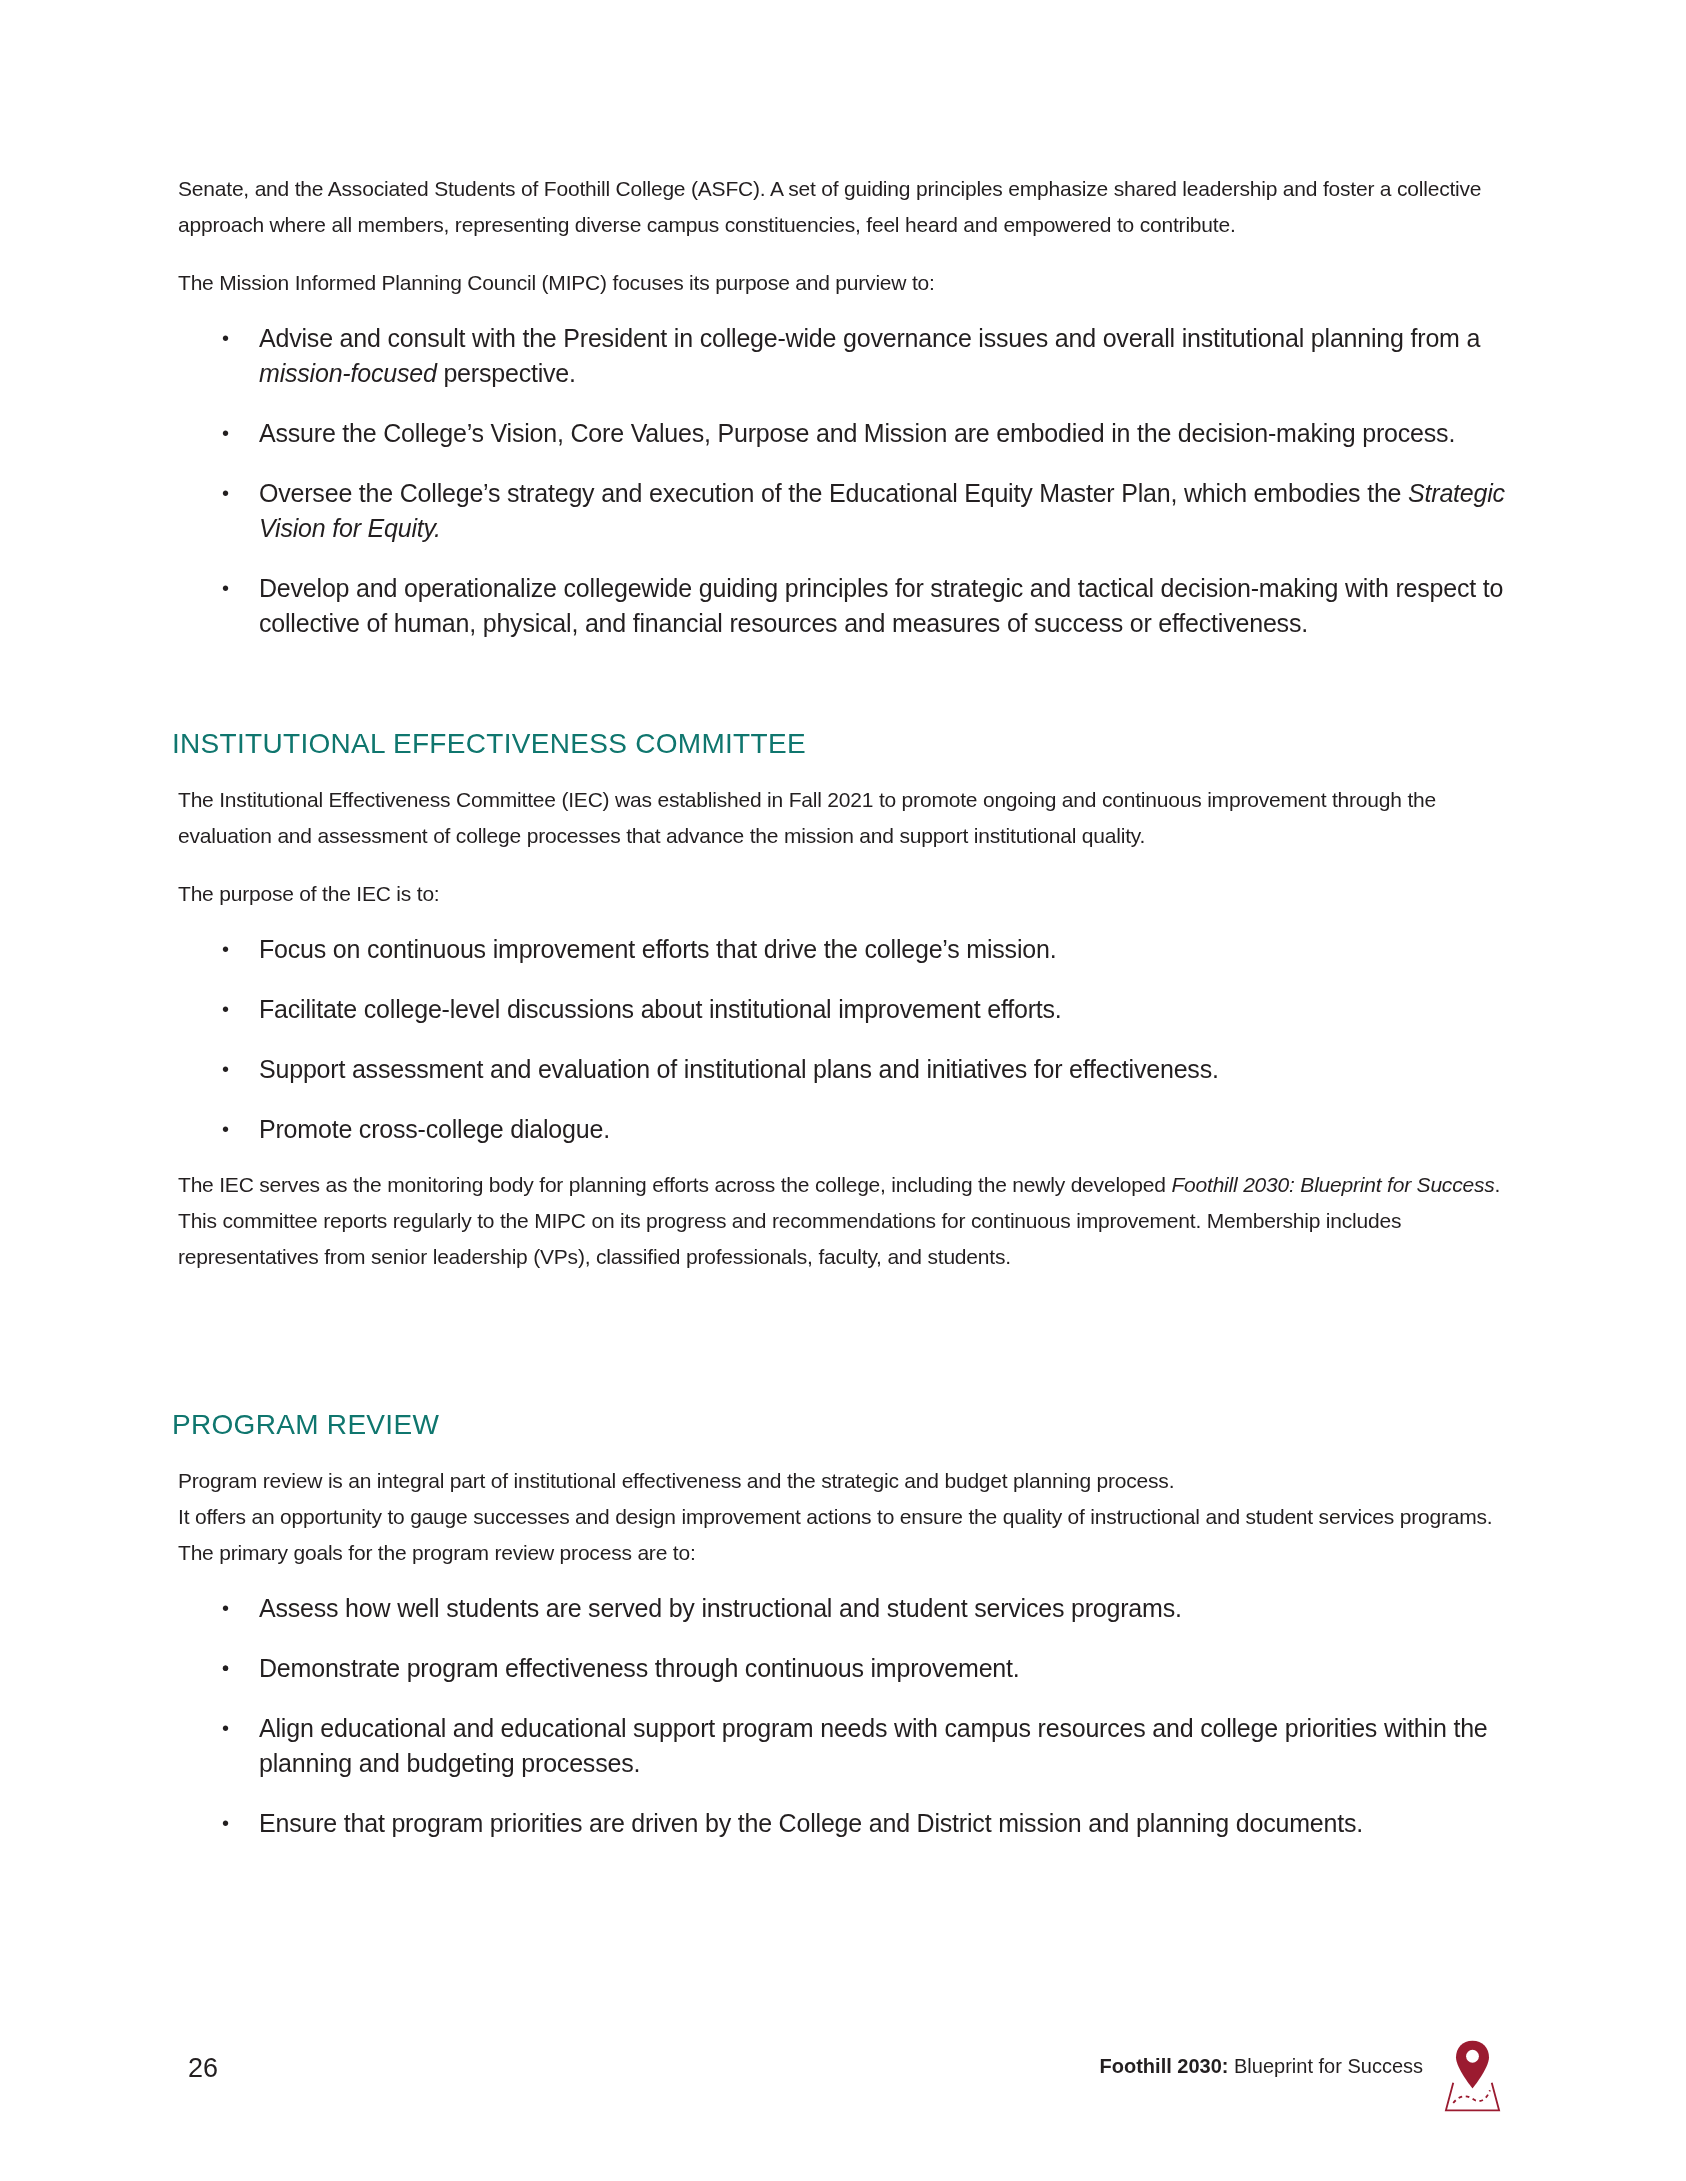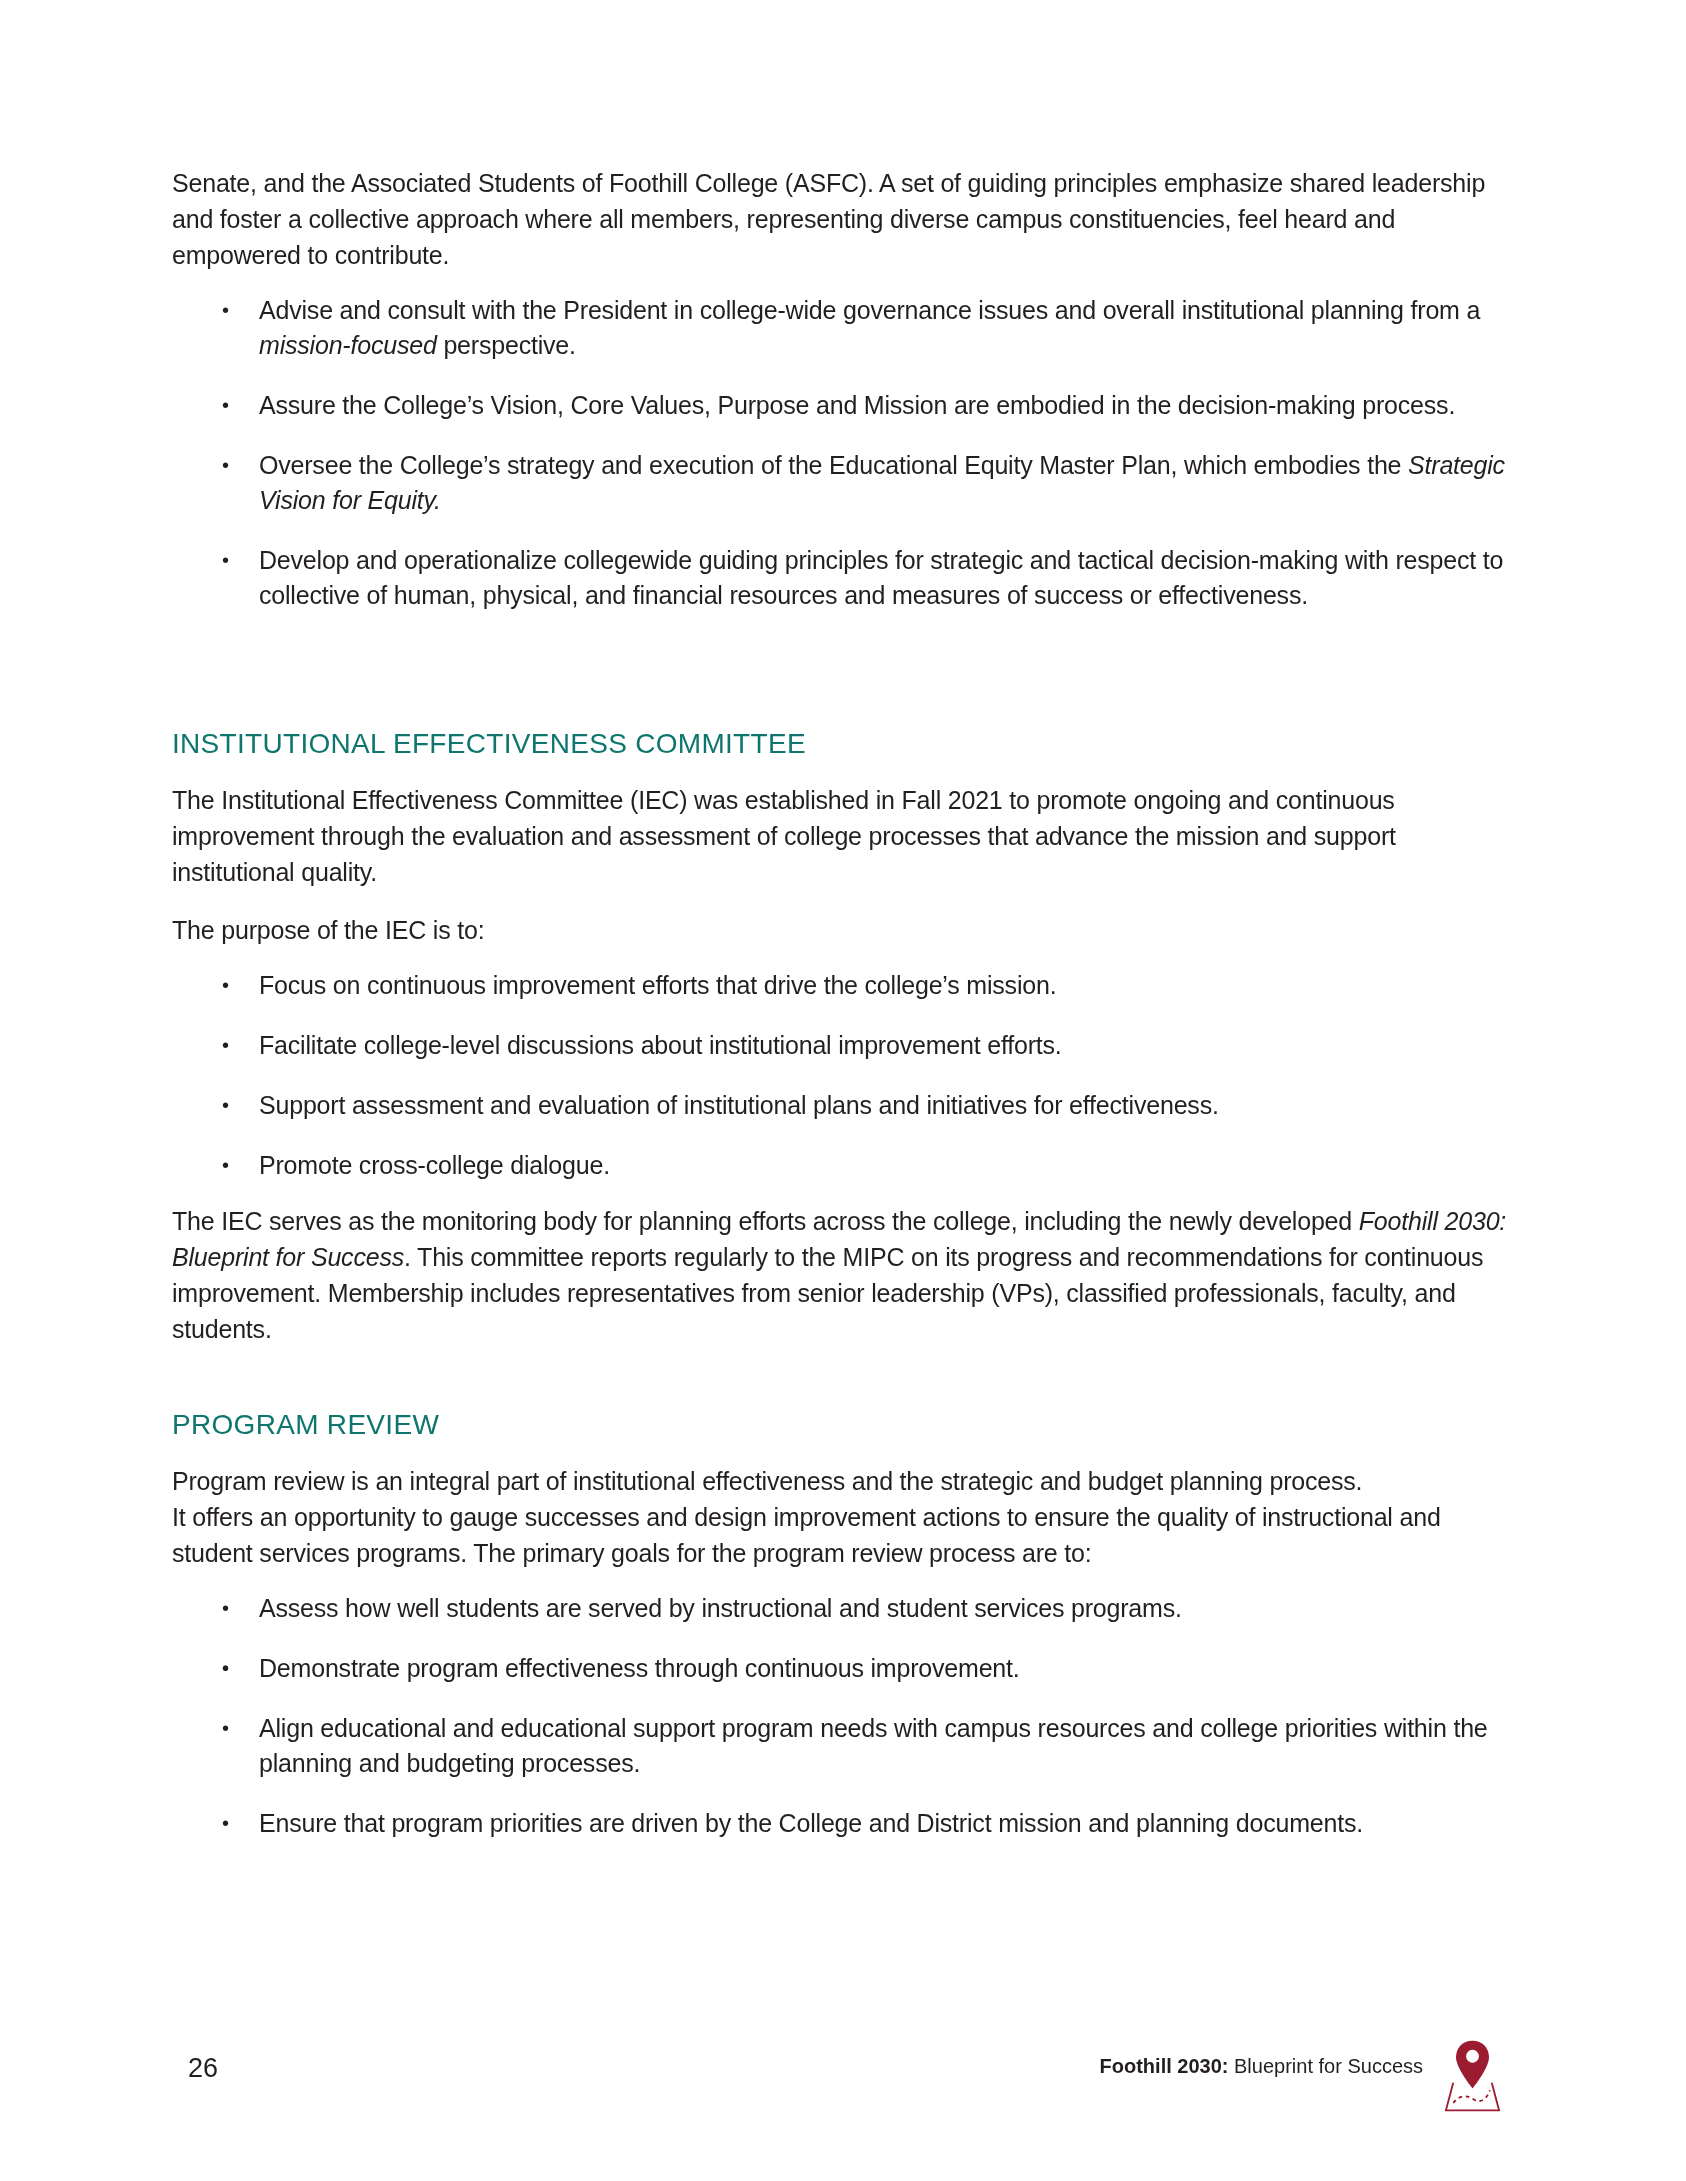--- a/index.html
+++ b/index.html
@@ -1,40 +1,41 @@
 <!DOCTYPE html>
 <html style="font-size:14.7px"><head>
 <meta charset="utf-8">
 <style>
   html, body { margin: 0; padding: 0; background: #ffffff; }
   body { width: 1686px; height: 2182px; position: relative; overflow: hidden;
          font-family: "Liberation Sans", "DejaVu Sans", sans-serif; color: #231f20; }
   .page { position: absolute; left: 0; top: 0; width: 1686px; height: 2182px; }
   .block { position: absolute; left: 172px; width: 1350px; }
-  p.body { margin: 0; font-size: 25px; line-height: 36px; letter-spacing: -0.2px; }
+  p.body { margin: 6px; font-size: 21px; line-height: 36px; letter-spacing: -0.2px; }
   h2.sec { margin: 0; font-size: 28px; line-height: 37px; font-weight: 500; color: #0f766e;
            letter-spacing: 0.3px; text-transform: uppercase; }
   ul.bl { list-style: none; margin: 0; padding: 0; }
   ul.bl li { position: relative; padding-left: 87px; font-size: 25px; line-height: 35px;
              letter-spacing: -0.2px; margin-bottom: 25px; }
   ul.bl li:last-child { margin-bottom: 0; }
   ul.bl li .dot { position: absolute; left: 50px; top: 0; font-size: 20px; }
   em { font-style: italic; }
   .footer-num { position: absolute; left: 188px; top: 2053px; font-size: 27px; font-weight: 400; }
   .footer-title { position: absolute; right: 263px; top: 2055px; font-size: 20px; }
   .footer-title b { font-weight: 700; }
   .footer-icon { position: absolute; left: 1444px; top: 2037px; width: 57px; height: 77px; }
 </style>
 </head>
 <body>
 
 <div class="page">
 
   <div class="block" style="top:165px;">
     <p class="body">Senate, and the Associated Students of Foothill College (ASFC). A set of guiding principles emphasize shared leadership and foster a collective approach where all members, representing diverse campus constituencies, feel heard and empowered to contribute.</p>
+    <p class="body" style="margin-top:22px;">The Mission Informed Planning Council (MIPC) focuses its purpose and purview to:</p>
     <ul class="bl" style="margin-top:20px;">
       <li><span class="dot">•</span><span>Advise and consult with the President in college-wide governance issues and overall institutional planning from a </span><em>mission-focused</em><span> perspective.</span></li>
       <li><span class="dot">•</span><span>Assure the College’s Vision, Core Values, Purpose and Mission are embodied in the decision-making process.</span></li>
       <li><span class="dot">•</span><span>Oversee the College’s strategy and execution of the Educational Equity Master Plan, which embodies the </span><em>Strategic Vision for Equity.</em></li>
       <li><span class="dot">•</span><span>Develop and operationalize collegewide guiding principles for strategic and tactical decision-making with respect to collective of human, physical, and financial resources and measures of success or effectiveness.</span></li>
     </ul>
   </div>
 
   <div class="block" style="top:725px;">
     <h2 class="sec">Institutional Effectiveness Committee</h2>

